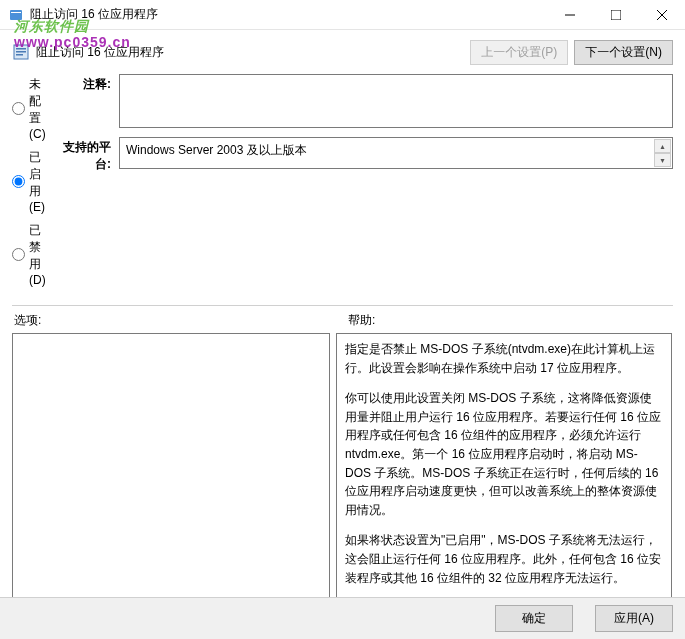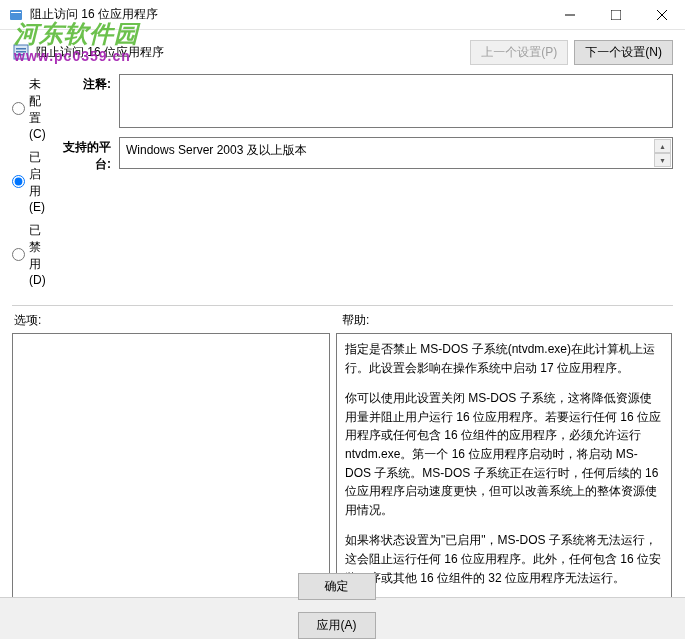--- a/index.html
+++ b/index.html
@@ -23,29 +23,29 @@
 .labeled-field { display: flex; margin-bottom: 6px; }
 .field-label { width: 70px; text-align: right; padding-right: 8px; padding-top: 2px; font-weight: bold; }
 .field-box { flex: 1; }
 .textarea-comment { width: 554px; height: 54px; border: 1px solid #7a7a7a; resize: none; font-family: inherit; font-size: 12px; padding: 2px; }
 .platform-box { width: 554px; height: 32px; border: 1px solid #7a7a7a; padding: 4px 6px; font-size: 12px; position: relative; }
 .scroll-arrows { position: absolute; right: 1px; top: 1px; bottom: 1px; width: 17px; display: flex; flex-direction: column; }
 .scroll-arrow { flex: 1; background: #f0f0f0; border: 1px solid #ccc; display: flex; align-items: center; justify-content: center; font-size: 8px; color: #555; }
 .divider { border: none; border-top: 1px solid #d0d0d0; margin: 10px 0 6px 0; }
 .columns-header { display: flex; margin-bottom: 4px; }
 .col-left-h { width: 324px; padding-left: 2px; }
-.col-right-h { padding-left: 6px; }
+.col-right-h { padding-left: 6px; margin-left: 6px; }
 .columns { display: flex; gap: 6px; }
 .options-box { width: 318px; height: 346px; border: 1px solid #7a7a7a; background: #fff; }
 .help-box { width: 336px; height: 346px; border: 1px solid #7a7a7a; background: #fff; padding: 6px 8px; overflow-y: auto; font-size: 12px; line-height: 1.55; position: relative; }
 .help-box p { margin-bottom: 12px; }
-.footer { position: absolute; bottom: 0; left: 0; right: 0; height: 42px; border-top: 1px solid #d0d0d0; display: flex; align-items: center; justify-content: flex-end; padding-right: 12px; gap: 12px; background: #f0f0f0; flex-direction: column; }
+.footer { position: absolute; bottom: 0; left: 0; right: 0; height: 42px; border-top: 1px solid #d0d0d0; display: flex; align-items: center; justify-content: flex-end; padding-right: 12px; gap: 22px; background: #f0f0f0; }
 .footer .btn { min-width: 78px; padding: 4px 10px; background: #e1e1e1; }
 .watermark { position: absolute; top: 18px; left: 14px; pointer-events: none; opacity: 0.9; z-index: 5; }
-.watermark .wm1 { font-size: 24px; font-weight: bold; color: #5dbb3a; font-style: italic; letter-spacing: 1px; }
+.watermark .wm1 { font-size: 14px; font-weight: bold; color: #5dbb3a; font-style: italic; letter-spacing: 1px; }
 .watermark .wm2 { font-size: 14px; font-weight: bold; color: #a21caf; margin-top: -2px; letter-spacing: 1px; }
 </style>
 </head>
 <body>
 
 <div class="watermark">
   <div class="wm1">河东软件园</div>
   <div class="wm2">www.pc0359.cn</div>
 </div>
 

